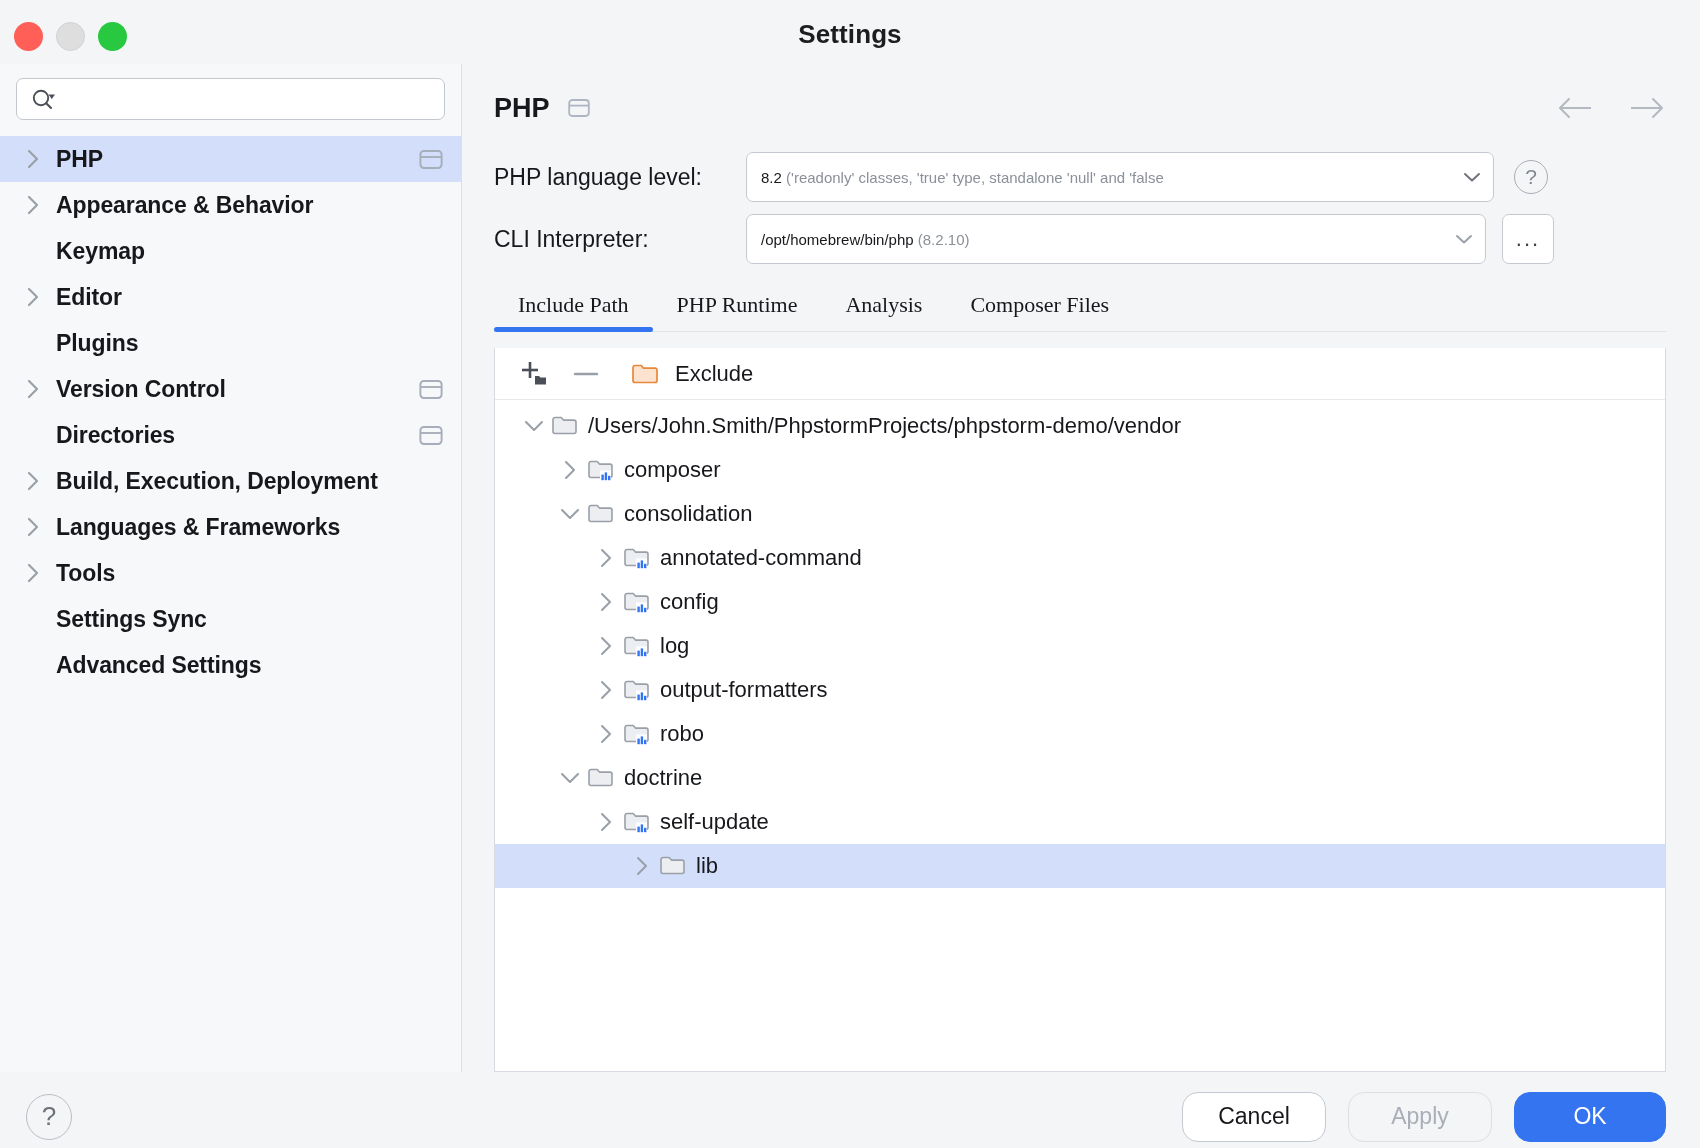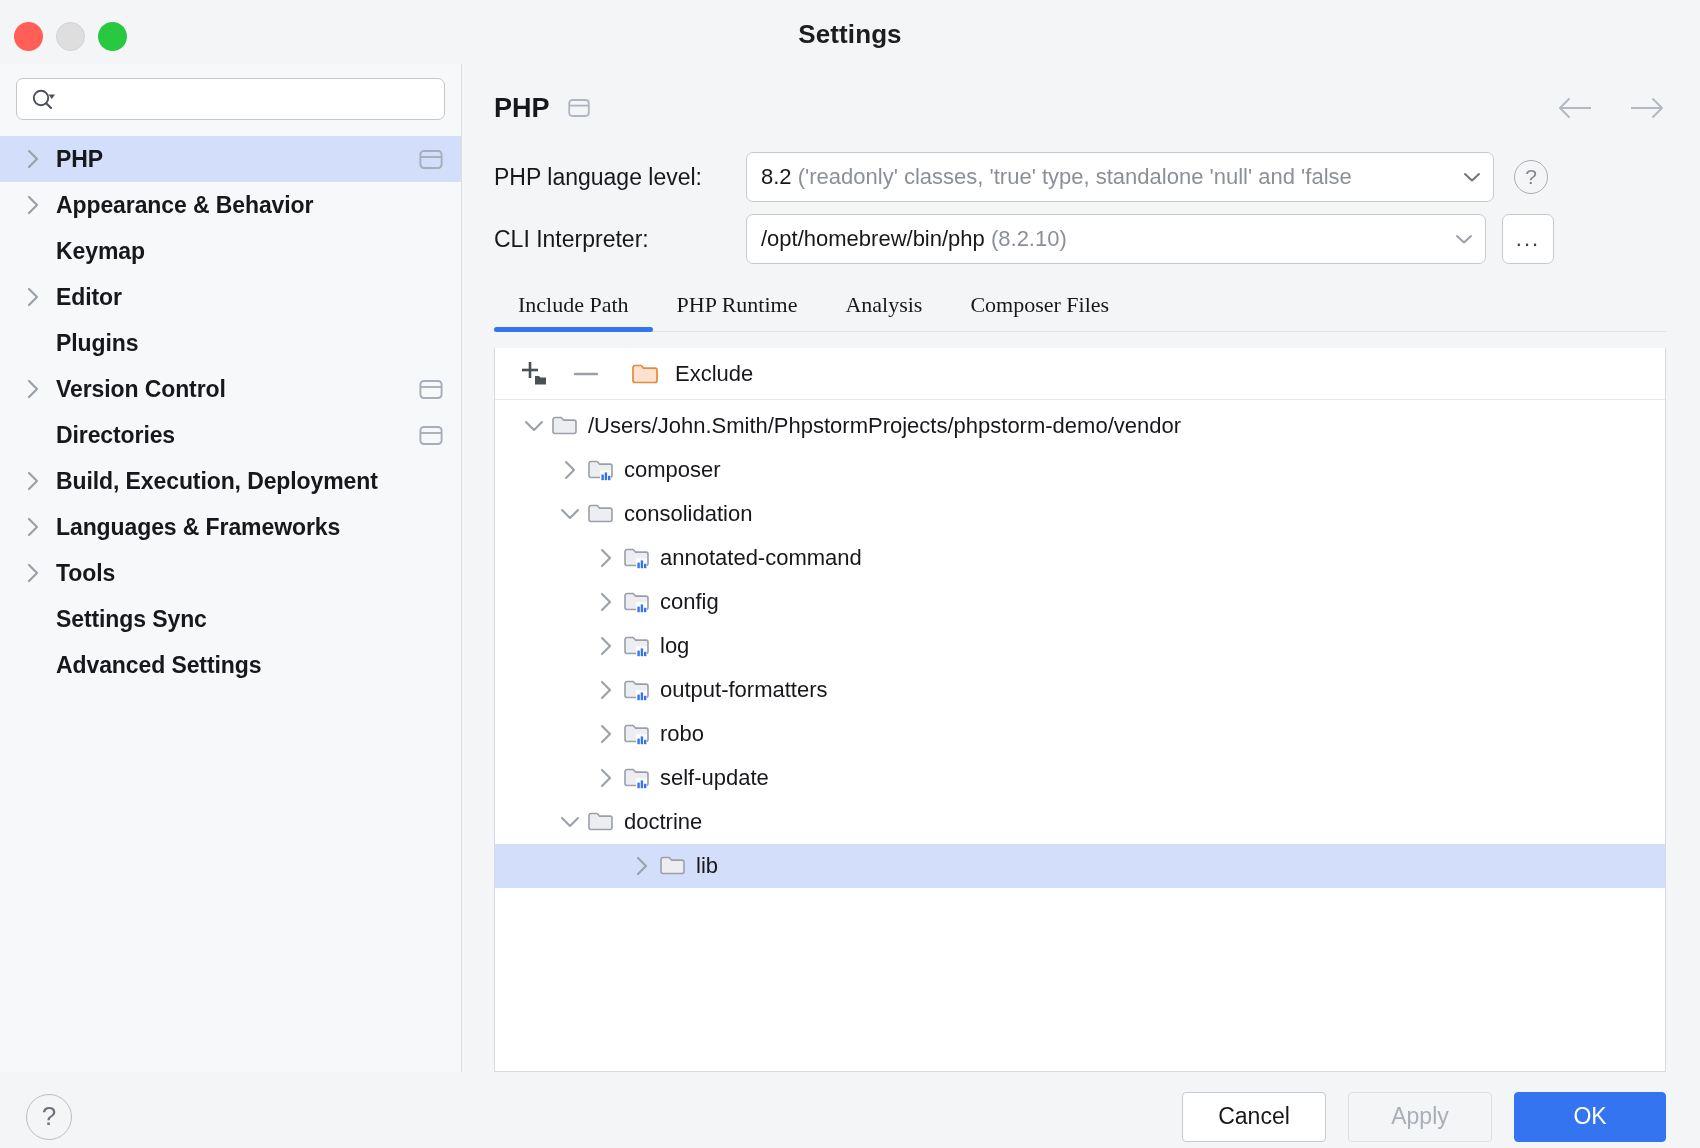--- a/index.html
+++ b/index.html
@@ -104,21 +104,21 @@
   }
   .combo {
     height: 50px; background: #ffffff;
     border: 1px solid #c5c9d0; border-radius: 7px;
     display: flex; align-items: center; padding: 0 12px 0 14px;
     min-width: 0; position: relative;
   }
   .combo-lang { flex: 1 1 auto; max-width: 748px; }
   .combo-cli  { flex: 1 1 auto; max-width: 740px; }
   .combo-text {
-    font-size: 22px; color: #17181c; white-space: nowrap;
+    font-size: 15px; color: #17181c; white-space: nowrap;
     overflow: hidden; flex: 1 1 auto; min-width: 0;
   }
   .combo-text .muted { color: #8b9098; }
   .combo-caret { flex: 0 0 auto; margin-left: 8px; color: #6d727a; display: flex; }
   .help-circle {
     width: 34px; height: 34px; border-radius: 50%;
     border: 1.6px solid #a9aeb6; color: #81868f;
     display: flex; align-items: center; justify-content: center;
     font-size: 21px; margin-left: 20px; flex: 0 0 34px;
   }
@@ -190,21 +190,21 @@
   }
   .help-btn-footer {
     width: 46px; height: 46px; border-radius: 50%;
     border: 1.6px solid #b9bec6; color: #6c717a;
     display: flex; align-items: center; justify-content: center;
     font-size: 26px;
   }
   .footer-spacer { flex: 1 1 auto; }
   .btn {
     height: 50px; min-width: 144px; padding: 0 24px;
-    border-radius: 4px; font-size: 23px;
+    border-radius: 16px; font-size: 23px;
     display: flex; align-items: center; justify-content: center;
     margin-left: 22px; border: 1px solid #c5c9d0; background: #ffffff;
     color: #17181c;
   }
   .btn-apply { color: #a9aeb7; background: #f4f5f7; border-color: #dcdfe4; }
   .btn-ok { background: #3574f0; border-color: #3574f0; color: #ffffff; min-width: 152px; }
 </style>
 </head>
 <body>
 
@@ -547,50 +547,50 @@
                   <path d="M2 5.5 a2 2 0 0 1 2-2 h6.2 l2.2 2.6 H23 a2 2 0 0 1 2 2 v9.4 a2 2 0 0 1 -2 2 H4 a2 2 0 0 1 -2 -2 z" fill="#eceef2" stroke="#9aa0a8" stroke-width="1.6" stroke-linejoin="round"></path>
                   <rect x="13" y="12.5" width="11" height="10.5" fill="#ffffff"></rect>
                   <rect x="14.4" y="16.6" width="2.4" height="5.6" fill="#3574f0"></rect>
                   <rect x="17.7" y="14.4" width="2.4" height="7.8" fill="#3574f0"></rect>
                   <rect x="21" y="17.8" width="2.4" height="4.4" fill="#3574f0"></rect>
                 </svg>
               </span>
               <span class="tr-label">robo</span>
             </div>
             <div class="tr-row">
+              <span style="flex:0 0 58px"></span>
+              <span class="tr-arrow">
+                <svg width="22" height="22" viewBox="0 0 22 22">
+                  <polyline points="3,7 11,15 19,7" fill="none" stroke="#9aa0a8" stroke-width="2.1" stroke-linecap="round" stroke-linejoin="round"></polyline>
+                </svg>
+              </span>
+              <span class="tr-icon">
+                <svg width="28" height="24" viewBox="0 0 28 24">
+                  <path d="M2 5.5 a2 2 0 0 1 2-2 h6.2 l2.2 2.6 H23 a2 2 0 0 1 2 2 v9.4 a2 2 0 0 1 -2 2 H4 a2 2 0 0 1 -2 -2 z" fill="#eceef2" stroke="#9aa0a8" stroke-width="1.6" stroke-linejoin="round"></path>
+                </svg>
+              </span>
+              <span class="tr-label">doctrine</span>
+            </div>
+            <div class="tr-row">
               <span style="flex:0 0 94px"></span>
               <span class="tr-arrow">
                 <svg width="22" height="22" viewBox="0 0 22 22">
                   <polyline points="7,3 15,11 7,19" fill="none" stroke="#9aa0a8" stroke-width="2.1" stroke-linecap="round" stroke-linejoin="round"></polyline>
                 </svg>
               </span>
               <span class="tr-icon">
                 <svg width="28" height="24" viewBox="0 0 28 24">
                   <path d="M2 5.5 a2 2 0 0 1 2-2 h6.2 l2.2 2.6 H23 a2 2 0 0 1 2 2 v9.4 a2 2 0 0 1 -2 2 H4 a2 2 0 0 1 -2 -2 z" fill="#eceef2" stroke="#9aa0a8" stroke-width="1.6" stroke-linejoin="round"></path>
                   <rect x="13" y="12.5" width="11" height="10.5" fill="#ffffff"></rect>
                   <rect x="14.4" y="16.6" width="2.4" height="5.6" fill="#3574f0"></rect>
                   <rect x="17.7" y="14.4" width="2.4" height="7.8" fill="#3574f0"></rect>
                   <rect x="21" y="17.8" width="2.4" height="4.4" fill="#3574f0"></rect>
                 </svg>
               </span>
               <span class="tr-label">self-update</span>
-            </div>
-            <div class="tr-row">
-              <span style="flex:0 0 58px"></span>
-              <span class="tr-arrow">
-                <svg width="22" height="22" viewBox="0 0 22 22">
-                  <polyline points="3,7 11,15 19,7" fill="none" stroke="#9aa0a8" stroke-width="2.1" stroke-linecap="round" stroke-linejoin="round"></polyline>
-                </svg>
-              </span>
-              <span class="tr-icon">
-                <svg width="28" height="24" viewBox="0 0 28 24">
-                  <path d="M2 5.5 a2 2 0 0 1 2-2 h6.2 l2.2 2.6 H23 a2 2 0 0 1 2 2 v9.4 a2 2 0 0 1 -2 2 H4 a2 2 0 0 1 -2 -2 z" fill="#eceef2" stroke="#9aa0a8" stroke-width="1.6" stroke-linejoin="round"></path>
-                </svg>
-              </span>
-              <span class="tr-label">doctrine</span>
             </div>
             <div class="tr-row selected">
               <span style="flex:0 0 130px"></span>
               <span class="tr-arrow">
                 <svg width="22" height="22" viewBox="0 0 22 22">
                   <polyline points="7,3 15,11 7,19" fill="none" stroke="#9aa0a8" stroke-width="2.1" stroke-linecap="round" stroke-linejoin="round"></polyline>
                 </svg>
               </span>
               <span class="tr-icon">
                 <svg width="28" height="24" viewBox="0 0 28 24">

